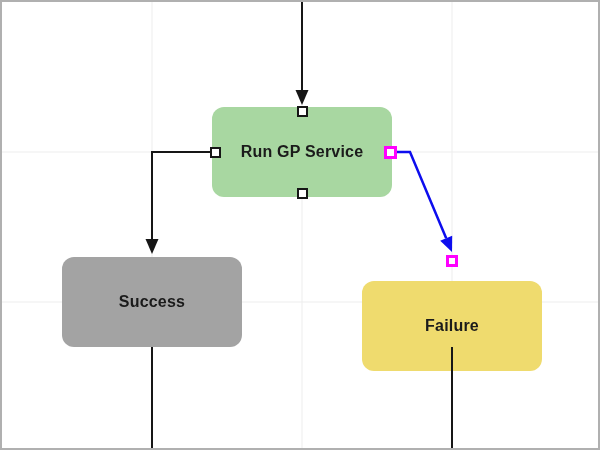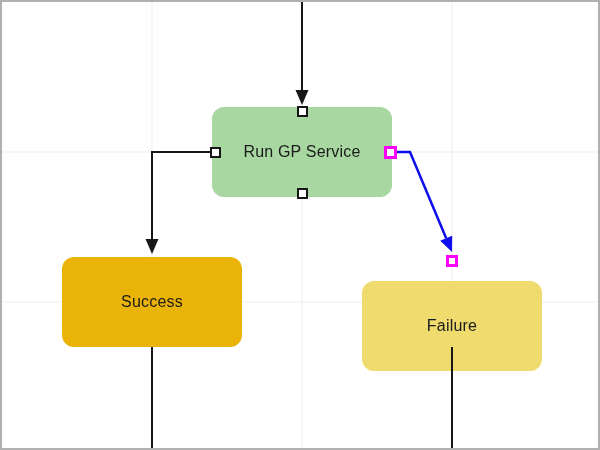--- a/index.html
+++ b/index.html
@@ -2,20 +2,21 @@
 <html><head>
 <meta charset="utf-8">
 <style>
   html, body { margin: 0; padding: 0; background: #ffffff; }
   body { font-family: "Liberation Sans", "DejaVu Sans", sans-serif; }
   .canvas {
     position: relative;
     box-sizing: border-box;
     border: 2px solid #b0b0b0;
     overflow: hidden;
+    font-weight: bold;
   }
   .layer {
     position: absolute;
     left: 0; top: 0;
     pointer-events: none;
   }
   #edge-layer polyline { pointer-events: visibleStroke; }
   .node {
     position: absolute;
     display: flex;
@@ -43,21 +44,21 @@
       <line x1="150" y1="0" x2="150" y2="450" stroke="#ededed" stroke-width="1"></line>
       <line x1="300" y1="0" x2="300" y2="450" stroke="#ededed" stroke-width="1"></line>
       <line x1="450" y1="0" x2="450" y2="450" stroke="#ededed" stroke-width="1"></line>
       <line x1="0" y1="150" x2="600" y2="150" stroke="#ededed" stroke-width="1"></line>
       <line x1="0" y1="300" x2="600" y2="300" stroke="#ededed" stroke-width="1"></line>
     </svg>
 
   <div class="node" style="left: 210px; top: 105px; width: 180px; height: 90px; background: rgb(168, 215, 161); border-radius: 12px; color: rgb(27, 27, 27);">
     <span class="node-label">Run GP Service</span>
   </div>
-  <div class="node" style="left: 60px; top: 255px; width: 180px; height: 90px; background: #eab308; border-radius: 12px; color: rgb(27, 27, 27);">
+  <div class="node" style="left: 60px; top: 255px; width: 180px; height: 90px; background: #a3a3a3; border-radius: 12px; color: rgb(27, 27, 27);">
     <span class="node-label">Success</span>
   </div>
   <div class="node" style="left: 360px; top: 255px; width: 180px; height: 90px; background: rgb(239, 219, 110); border-radius: 12px; color: rgb(27, 27, 27); margin-top: 24px;">
     <span class="node-label">Failure</span>
   </div>
 
   <svg class="layer" id="edge-layer" width="600" height="450" viewBox="0 0 600 450">
       <polyline points="300,0 300,88" fill="none" stroke="#161616" stroke-width="2"></polyline>
       <polygon points="300,103 293.5,88 306.5,88" fill="#161616"></polygon>
       <polyline points="208,150 150,150 150,237" fill="none" stroke="#161616" stroke-width="2"></polyline>

